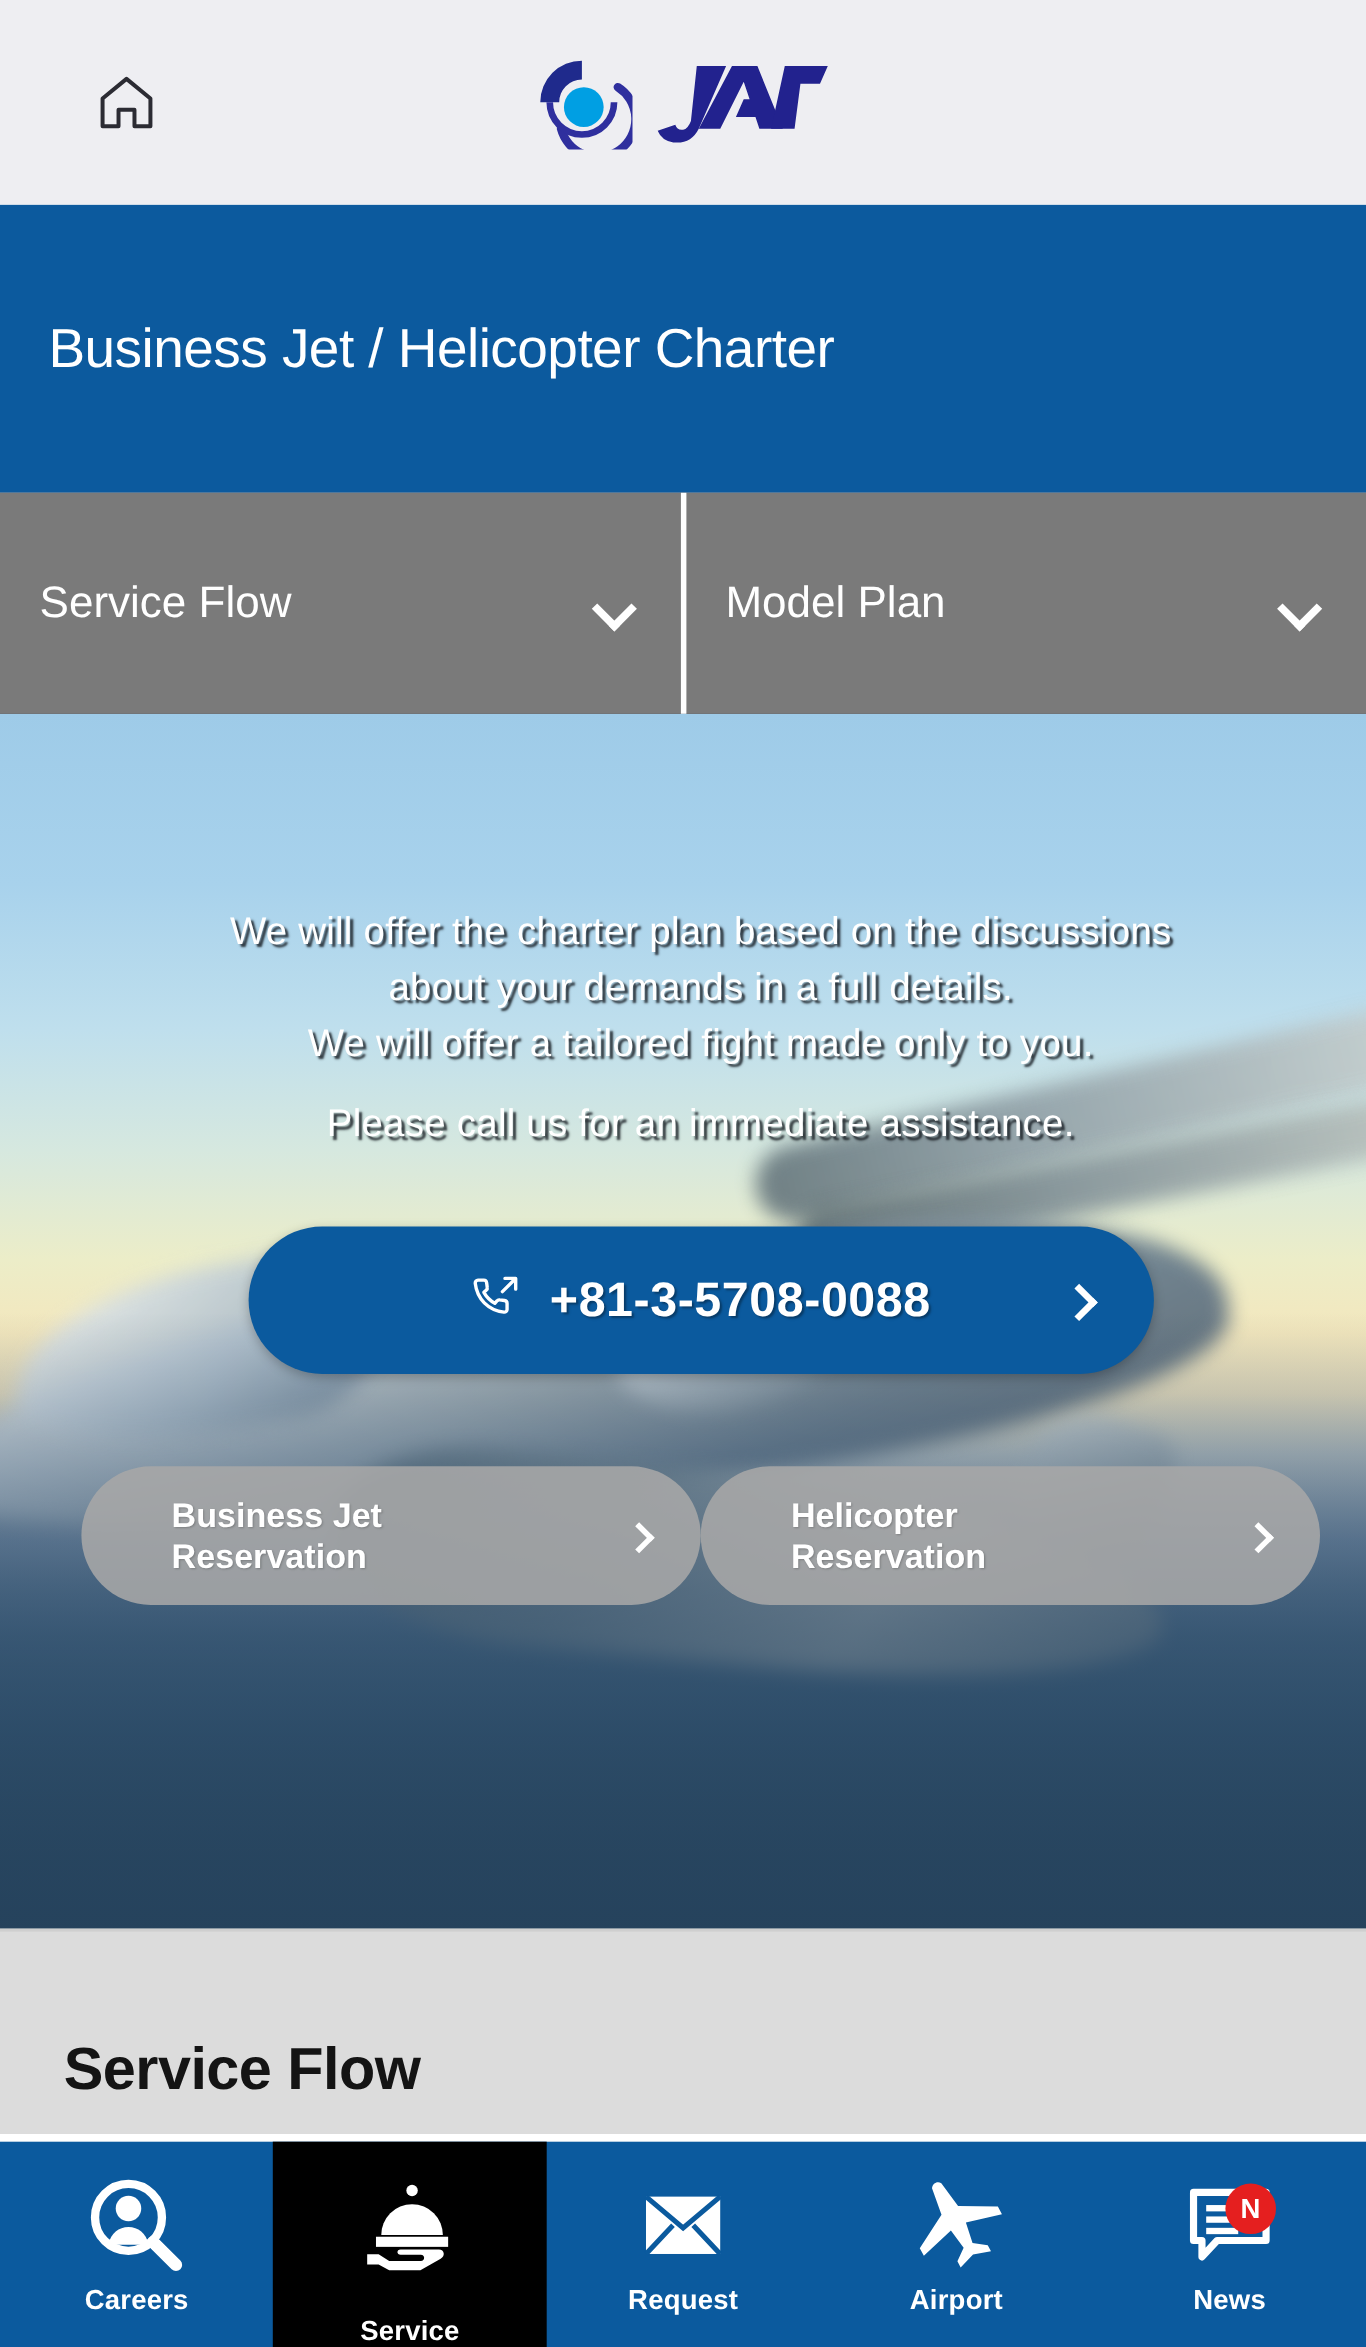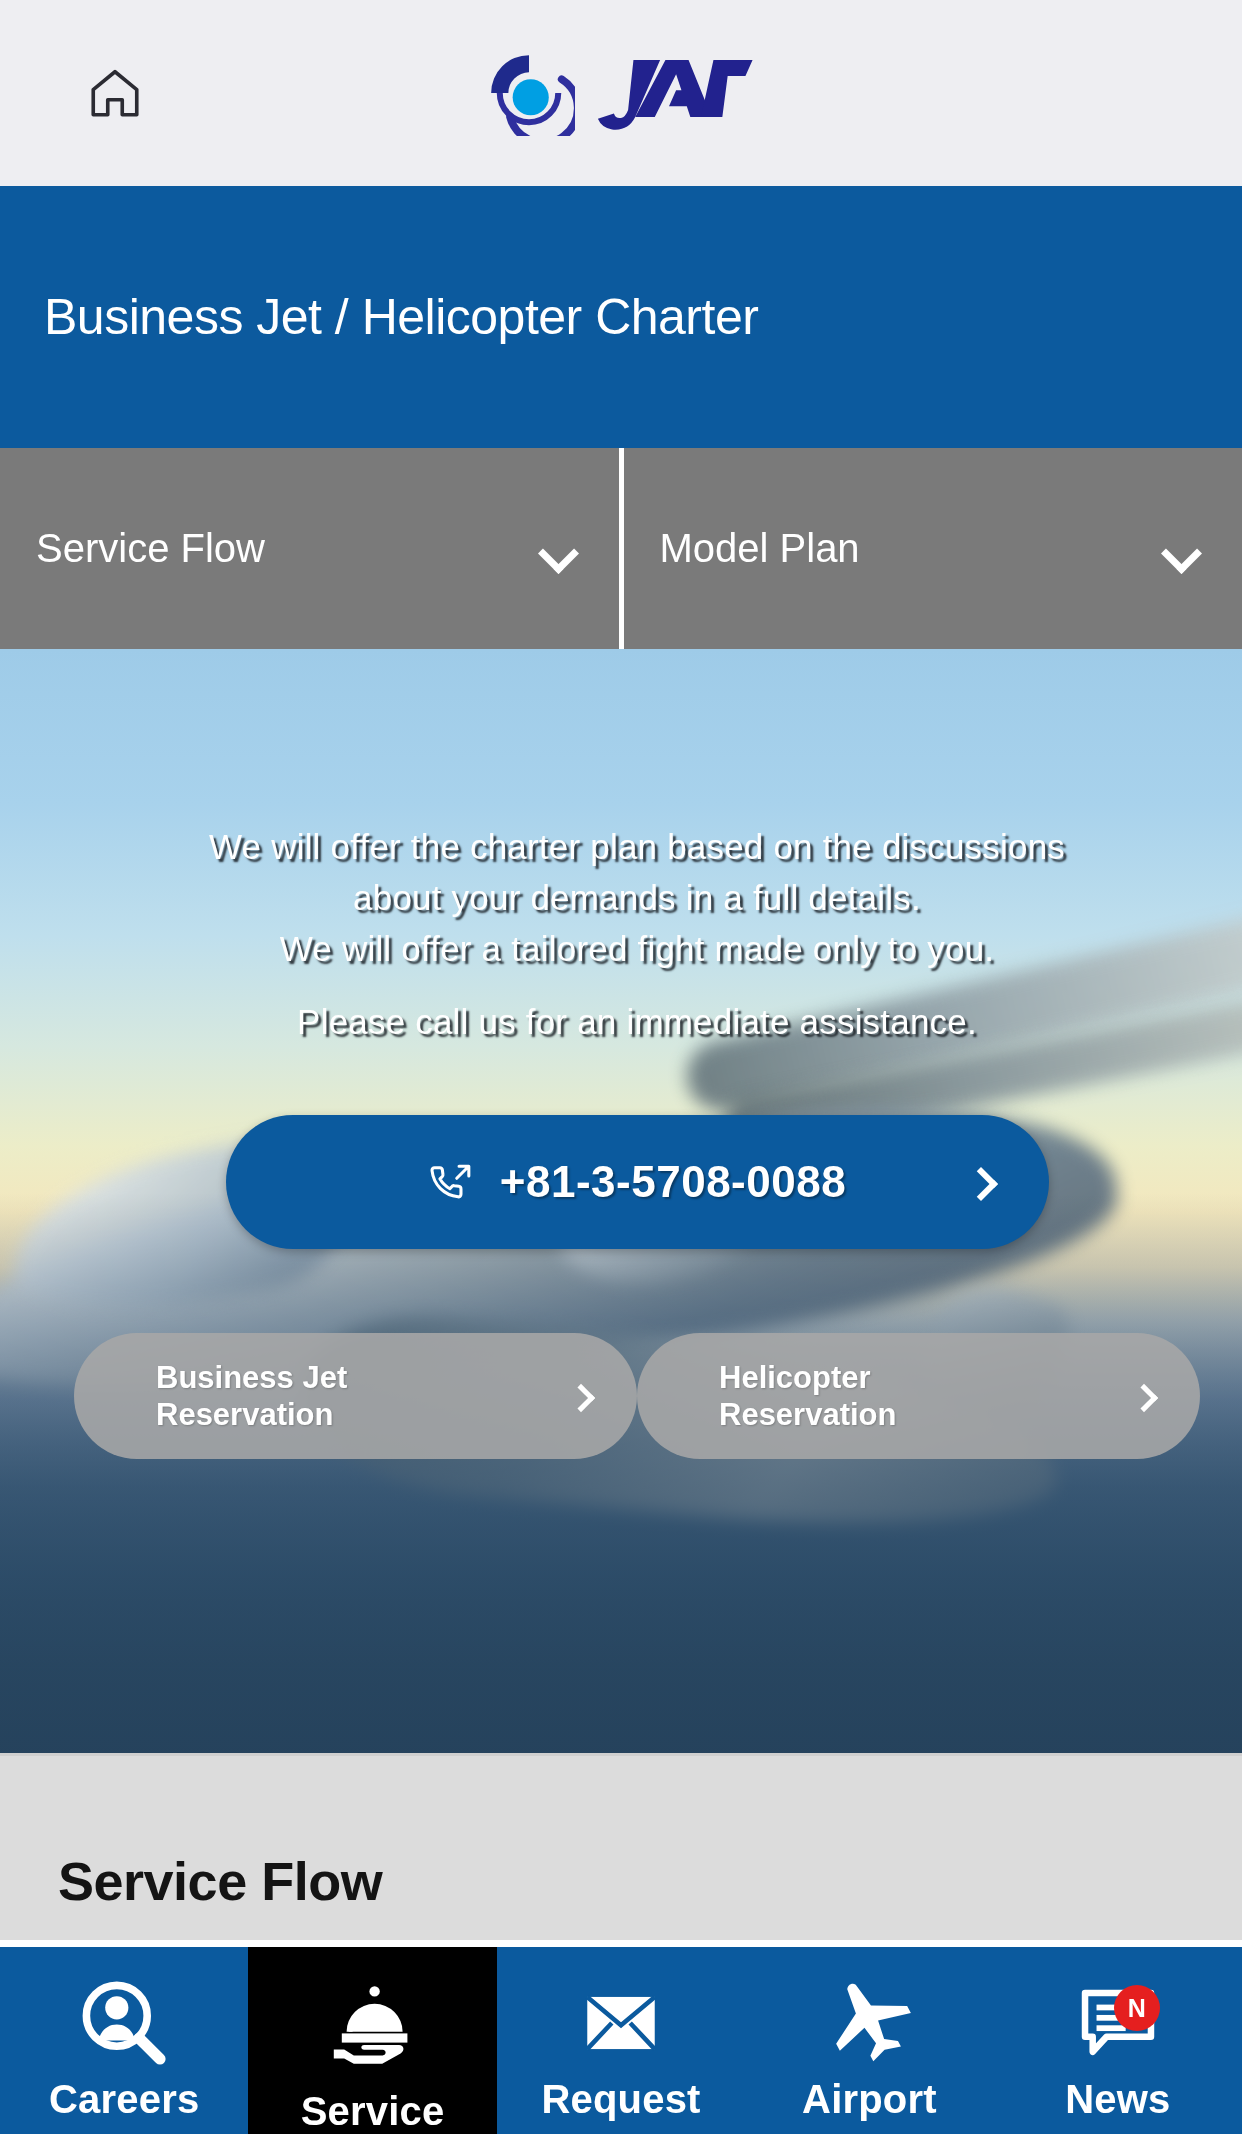--- a/index.html
+++ b/index.html
@@ -236,21 +236,21 @@
     border-radius: 67px;
     display: flex;
     align-items: center;
     justify-content: center;
     position: relative;
     cursor: pointer;
     box-shadow: 0 3px 10px rgba(0,0,0,.25);
   }
   .phone-inner {
     display: flex;
-    align-items: flex-end;
+    align-items: flex-start;
     gap: 26px;
   }
   .phone-number {
     color: #ffffff;
     font-size: 44px;
     font-weight: 700;
     letter-spacing: .5px;
     text-shadow: 2px 2px 2px rgba(0,0,0,.35);
   }
   .phone-btn .chev-right {
@@ -345,21 +345,21 @@
   .nav-icon {
     height: 100px;
     display: flex;
     align-items: center;
     justify-content: center;
     position: relative;
   }
   .nav-label {
     margin-top: 4px;
     color: #ffffff;
-    font-size: 40px;
+    font-size: 25px;
     font-weight: 700;
     letter-spacing: .2px;
   }
   .badge {
     position: absolute;
     right: 4px;
     top: 12px;
     width: 46px; height: 46px;
     border-radius: 50%;
     background: #e51f1f;

